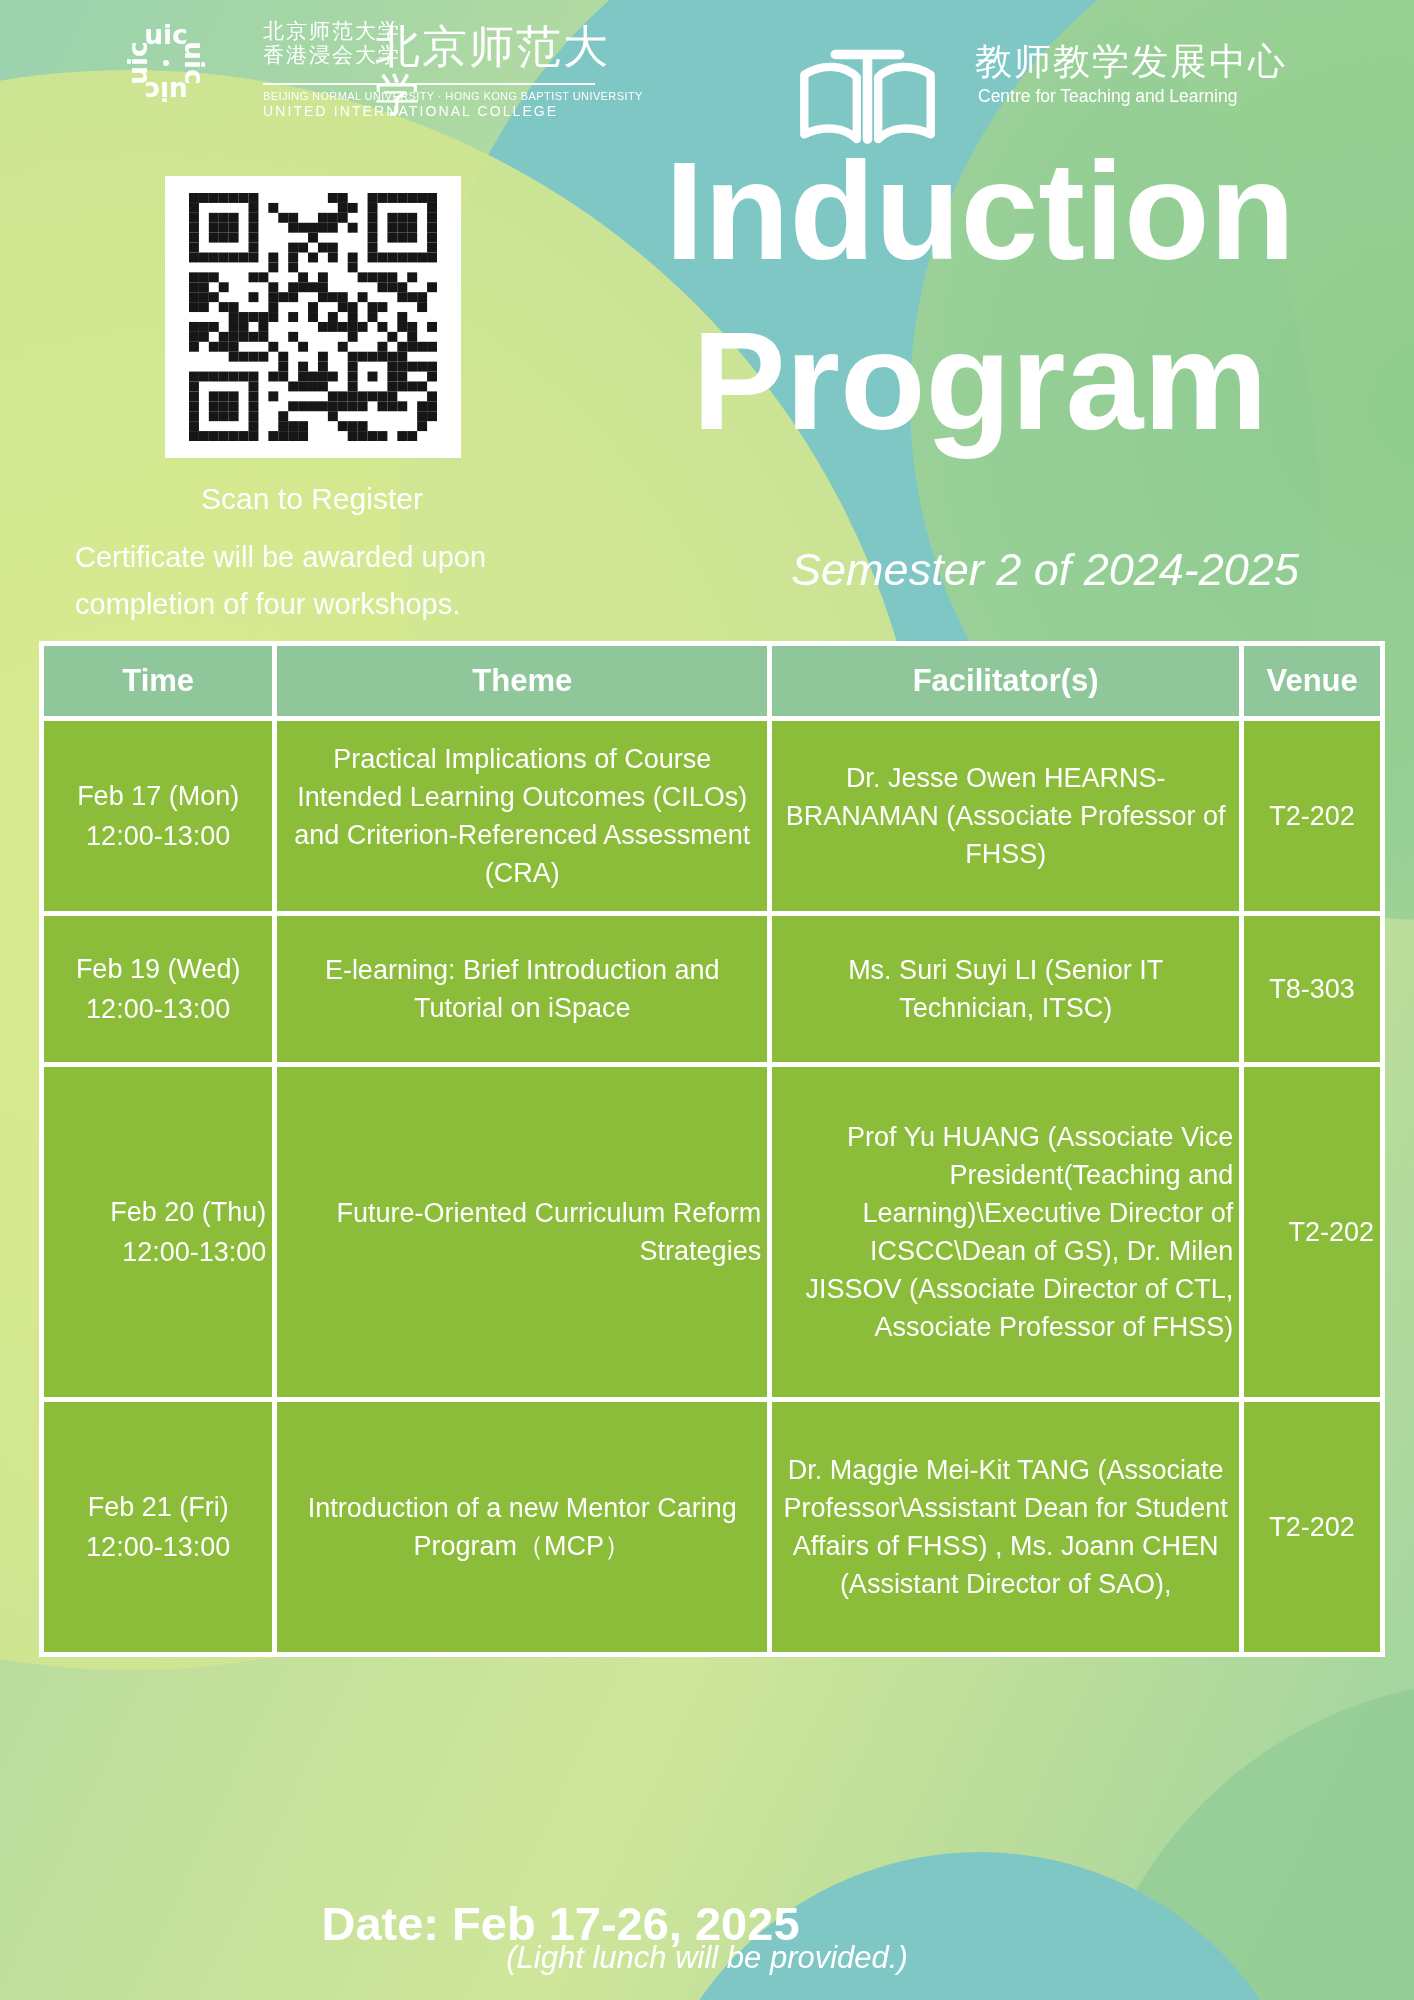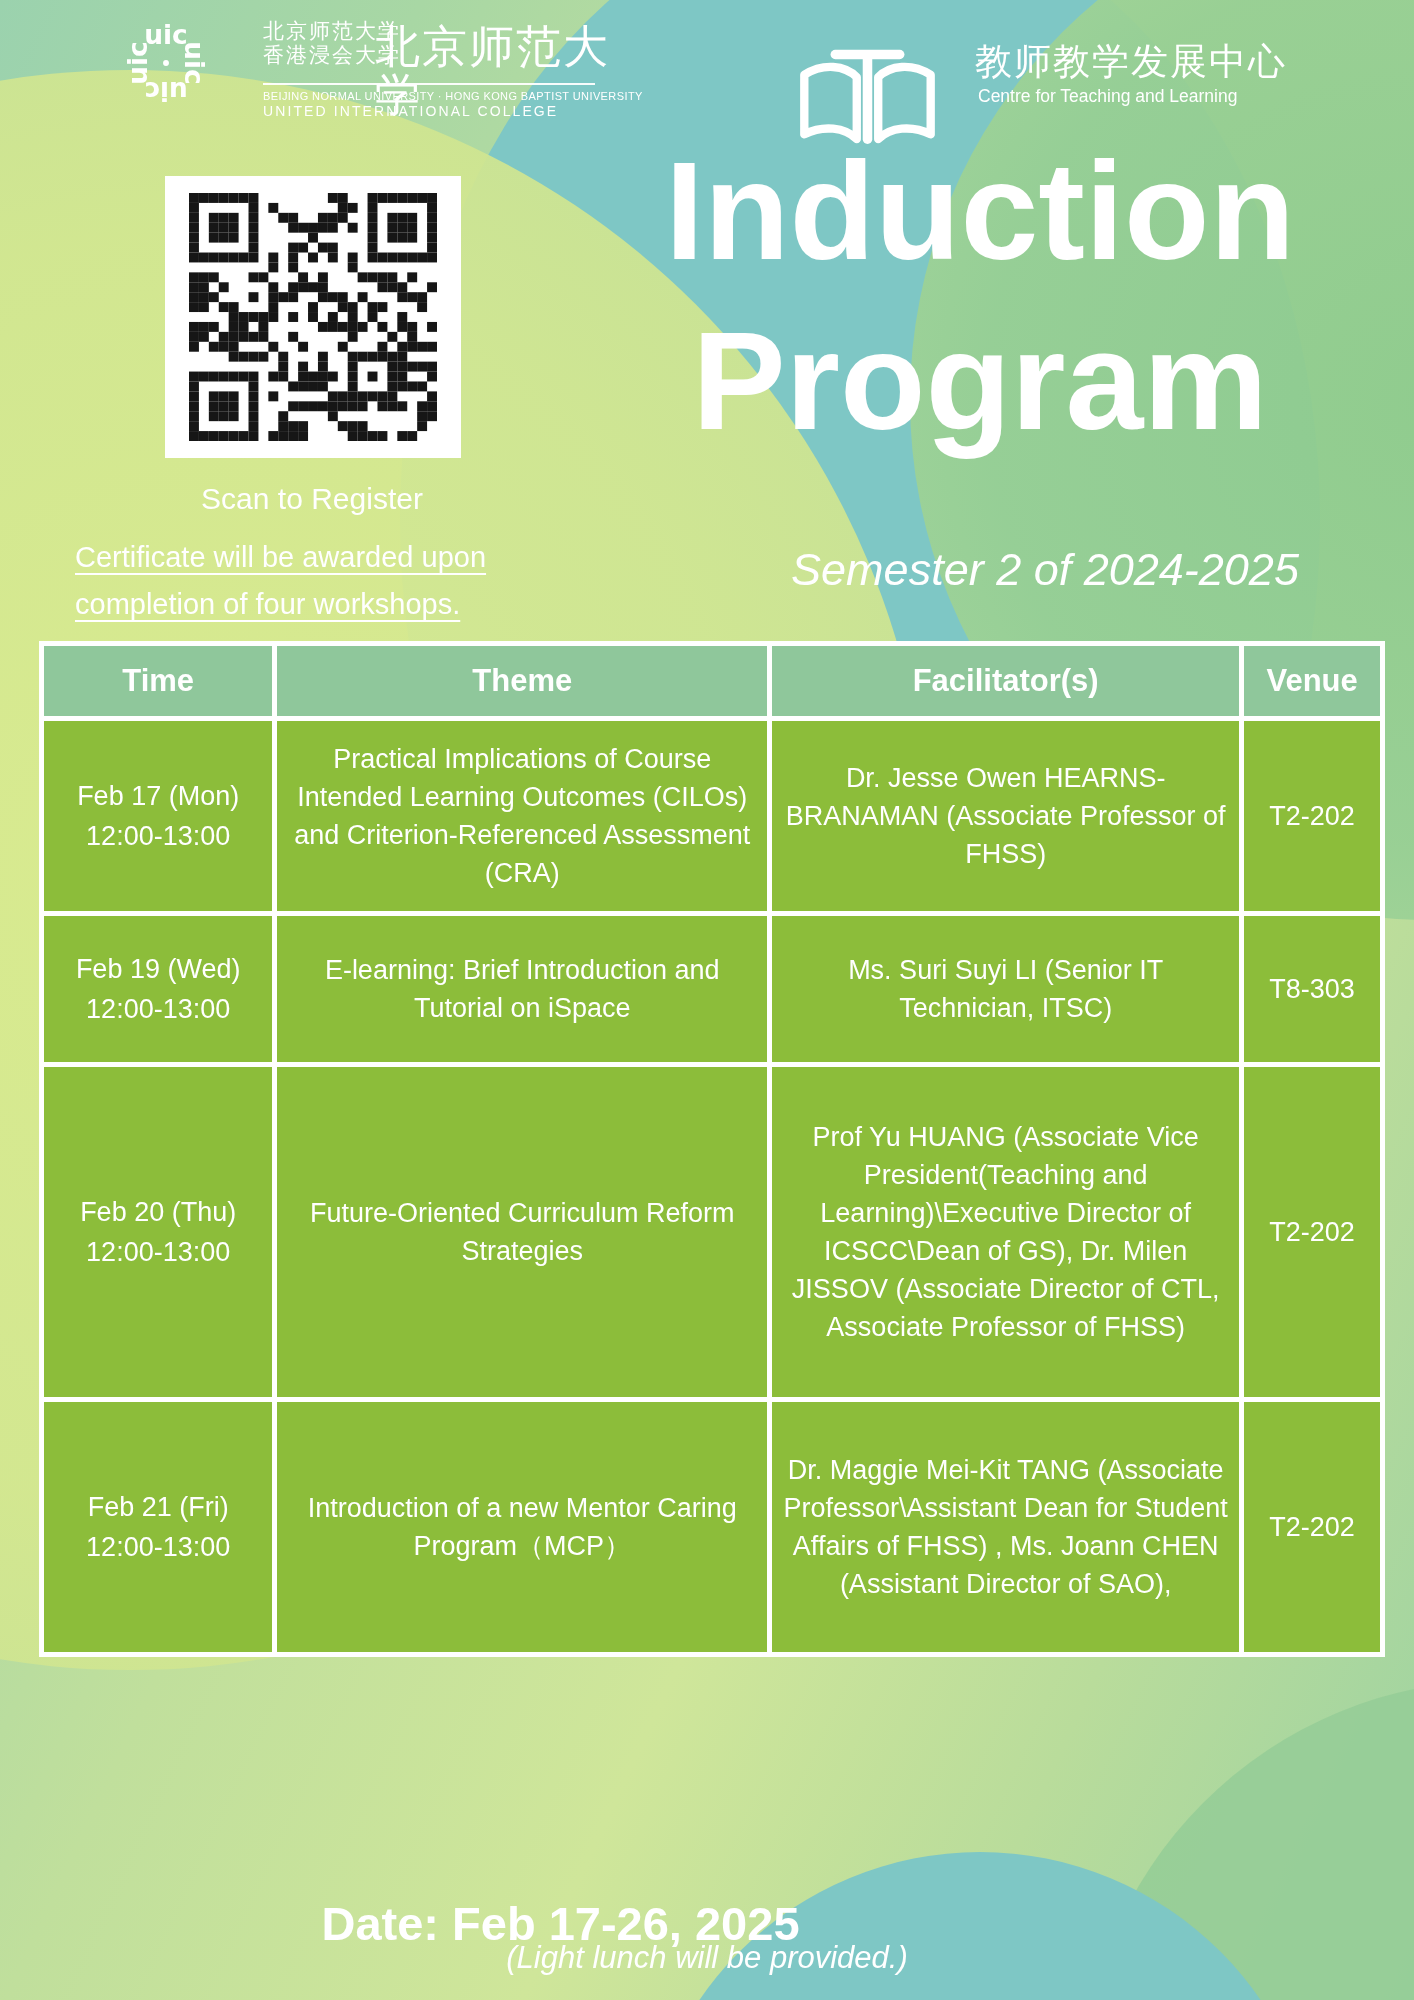--- a/index.html
+++ b/index.html
@@ -31,32 +31,32 @@
   #ctl-logo{left:790px;top:33px;width:620px;height:115px;}
   #ctl-logo .book{position:absolute;left:0;top:6px;width:155px;height:98px;}
   .ctl-cn{position:absolute;left:185px;top:4px;font-size:37px;letter-spacing:2px;}
   .ctl-en{position:absolute;left:188px;top:53px;font-size:17.5px;}
   
   #qr-box{left:165px;top:176px;width:296px;height:282px;background:#fff;display:flex;align-items:center;justify-content:center;}
   #qr-box svg{width:248px;height:248px;}
   #scan-label{left:112px;top:458px;width:400px;text-align:center;font-size:30px;margin-top:24px;}
   
   #certificate{left:75px;top:534px;font-size:29px;line-height:47px;}
-  #certificate .u{text-decoration:underline;text-underline-offset:6px;text-decoration-thickness:2px;}
+  #certificate .u{text-underline-offset:6px;text-decoration-thickness:2px;}
   
   #title{left:520px;top:126px;width:920px;text-align:center;font-weight:bold;font-size:140px;line-height:170px;}
   #subtitle{left:660px;top:544px;width:770px;text-align:center;font-style:italic;font-size:45px;font-weight:500;}
   
   #schedule{position:absolute;left:39px;top:641px;width:1346px;z-index:2;border-collapse:collapse;table-layout:fixed;}
   #schedule th,#schedule td{border:5px solid #fff;text-align:center;vertical-align:middle;padding:4px 6px;}
   #schedule th{background:var(--table-header-bg,#8fc79b);font-weight:bold;font-size:31px;height:62px;}
   #schedule td{background:var(--table-body-bg,#8cbd3a);font-size:27px;line-height:38px;}
   #schedule tr.r0 td{height:182px;}
   #schedule tr.r1 td{height:138px;}
-  #schedule tr.r2 td{height:322px;}
+  #schedule tr.r2 td{height:322px;text-align:right;}
   #schedule tr.r3 td{height:242px;}
   #schedule tr.r4 td{height:208px;}
   .pre{white-space:pre-line;}
   .time-cell div{line-height:40px;}
   
   #footer-date{left:0;top:1868px;width:1121px;text-align:center;font-size:47px;font-weight:bold;margin-top:28px;}
   #footer-note{left:0;top:1940px;width:1414px;text-align:center;font-size:31px;font-style:italic;}
 </style>
 </head>
 <body>

